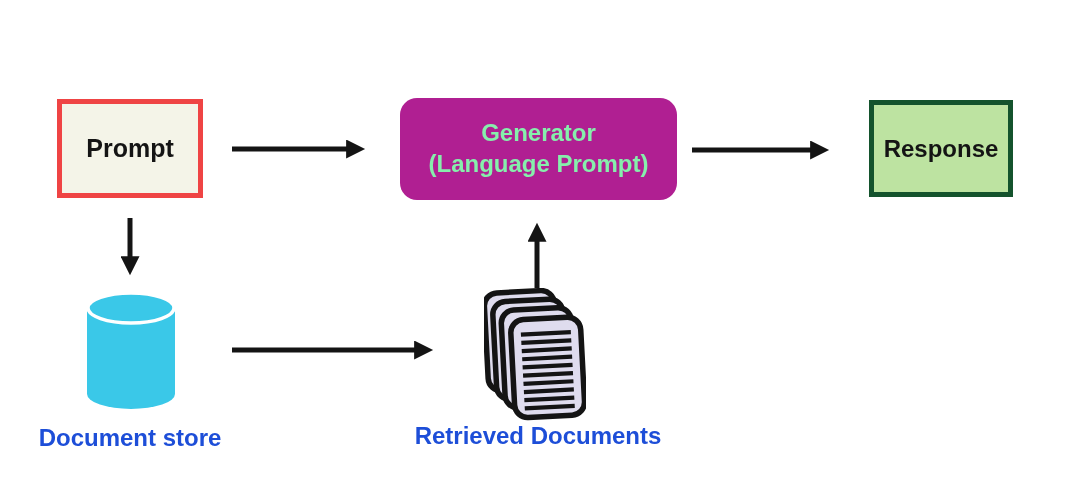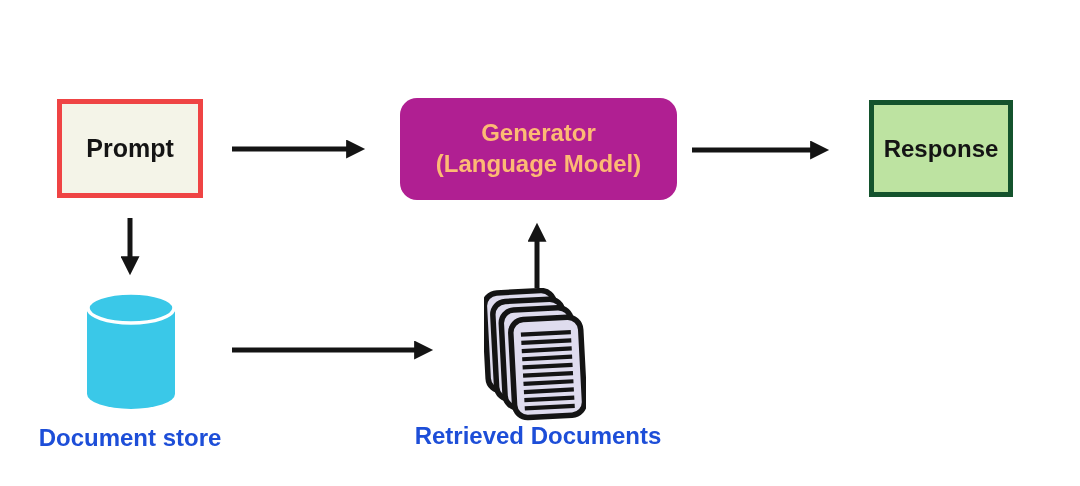--- a/index.html
+++ b/index.html
@@ -24,21 +24,21 @@
     left: 57px; top: 99px; width: 146px; height: 99px;
     background: #f4f4e8;
     border: 5px solid #ef4444;
     font-size: 25px;
     color: #141414;
   }
   .node-generator {
     left: 400px; top: 98px; width: 277px; height: 102px;
     background: #b01f92;
     border-radius: 17px;
-    color: #fdba74;
+    color: #86efac;
     font-size: 24px;
     flex-direction: column;
     line-height: 1.28;
     text-align: center;
   }
   .node-response {
     left: 869px; top: 100px; width: 144px; height: 97px;
     background: #bde3a1;
     border: 5px solid #14532d;
     font-size: 24px;
@@ -79,21 +79,21 @@
     <line x1="232" y1="350" x2="417" y2="350" stroke="#141414" stroke-width="5" marker-end="url(#ah)"></line>
     <line x1="537" y1="288" x2="537" y2="239" stroke="#141414" stroke-width="5" marker-end="url(#ah)"></line>
   </svg>
 
   <div class="node node-prompt">
     <span>Prompt</span>
   </div>
 
   <div class="node node-generator">
     <span>Generator</span>
-    <span>(Language Model)</span>
+    <span>(Language Prompt)</span>
   </div>
 
   <div class="node node-response">
     <span>Response</span>
   </div>
 
   <svg class="cylinder-icon" width="88" height="118" viewBox="0 0 88 118">
     <path d="M0,16 L0,102 A44,15 0 0 0 88,102 L88,16 Z" fill="#3ac8e8"></path>
     <ellipse cx="44" cy="16" rx="43" ry="15" fill="#3ac8e8" stroke="#ffffff" stroke-width="3.5"></ellipse>
   </svg>

